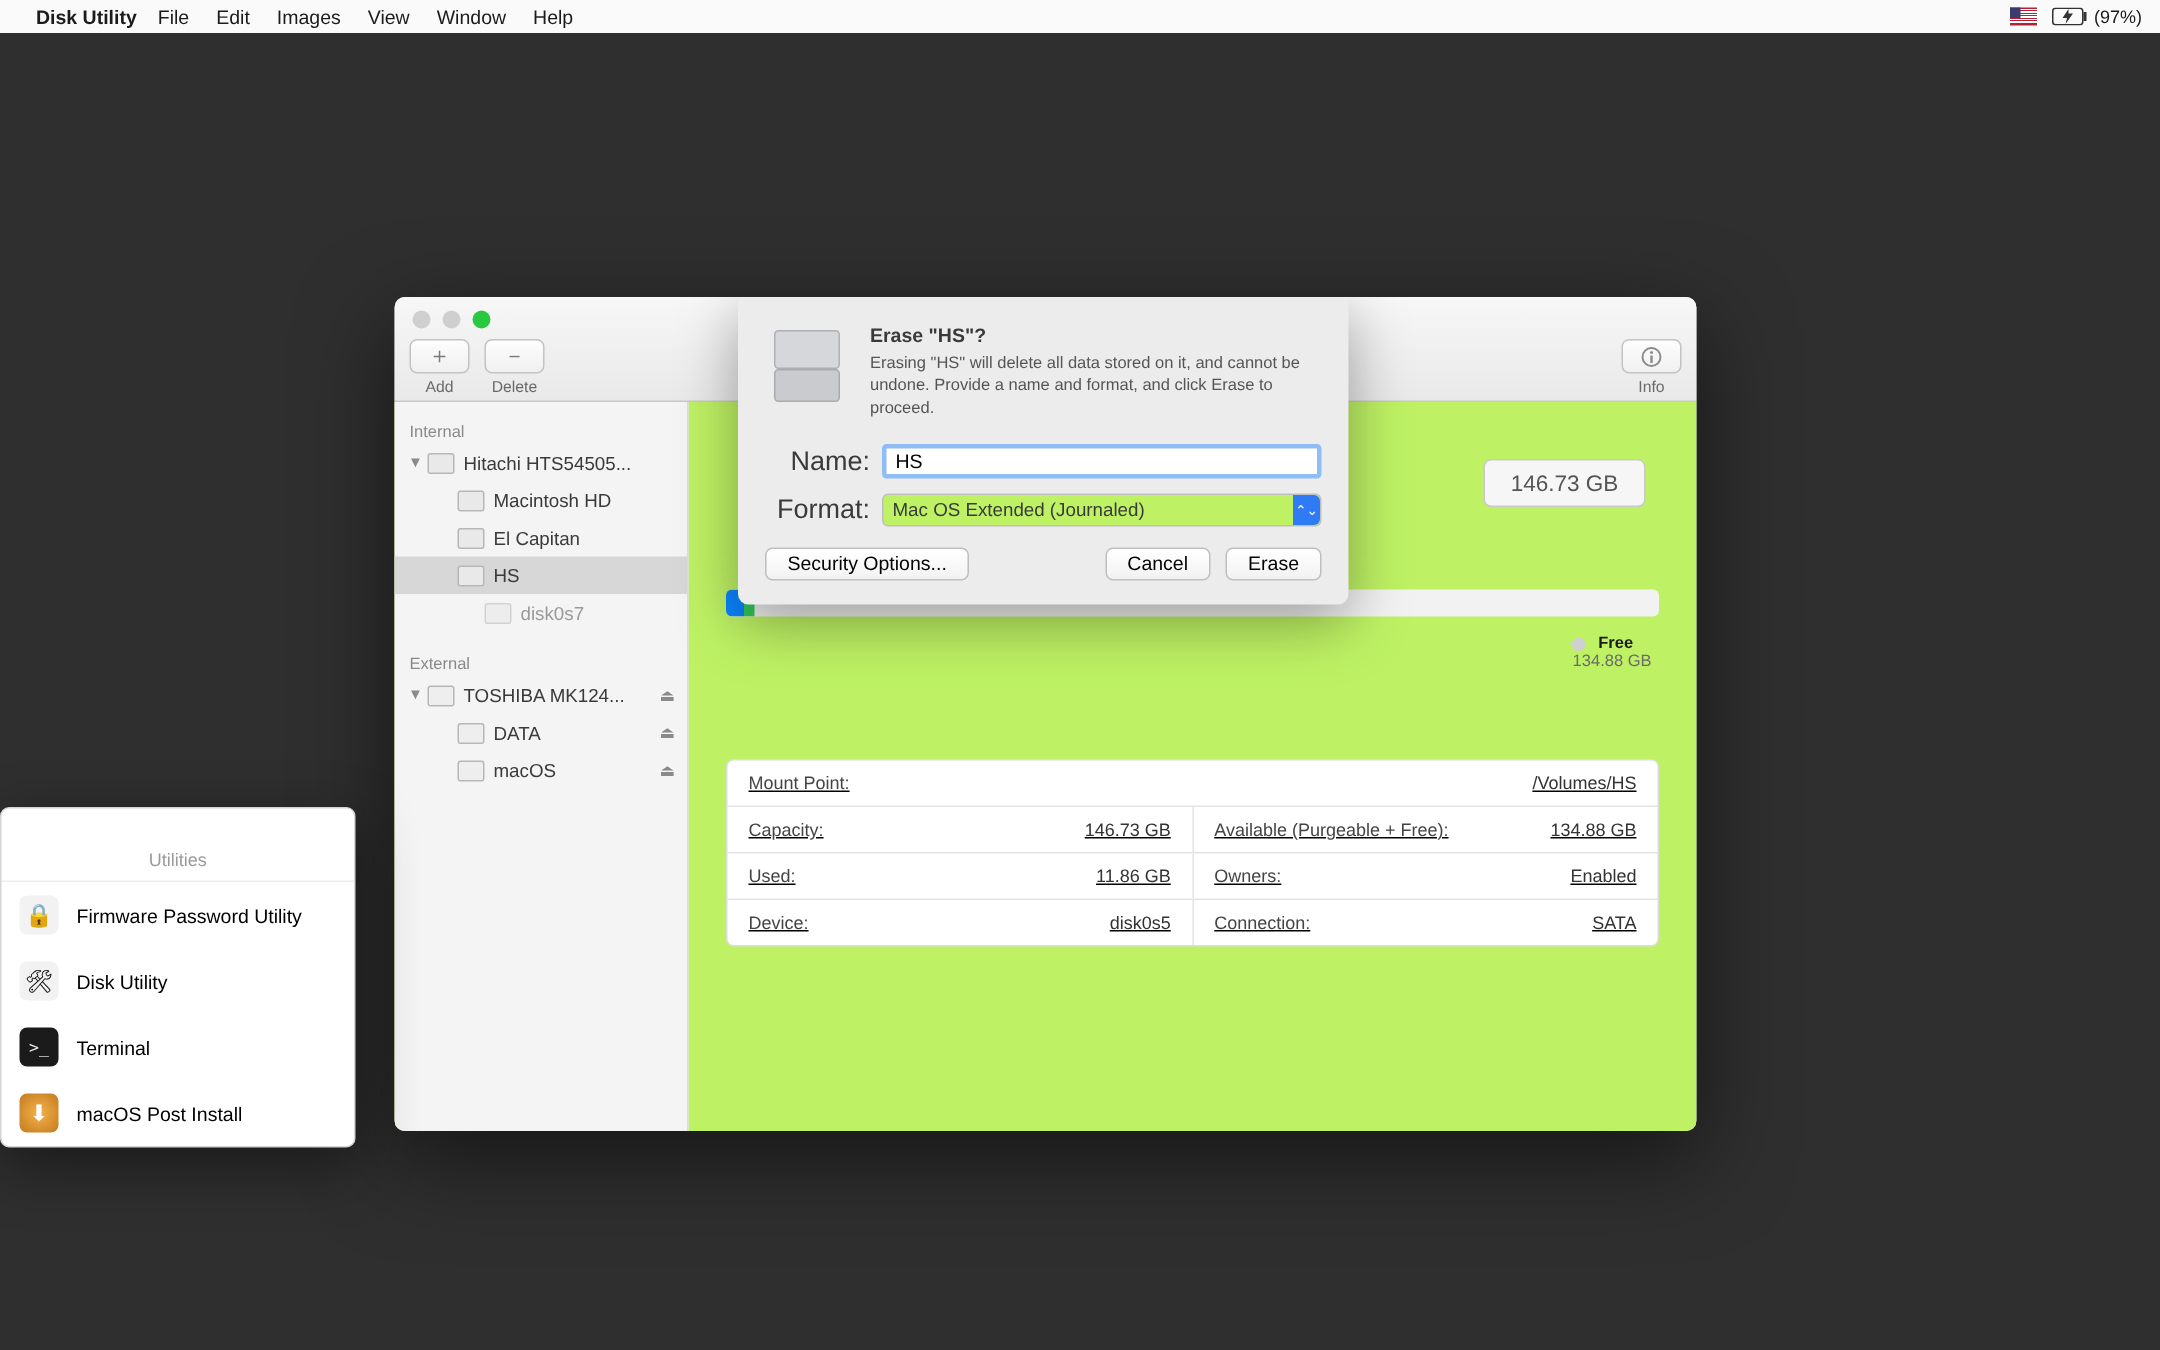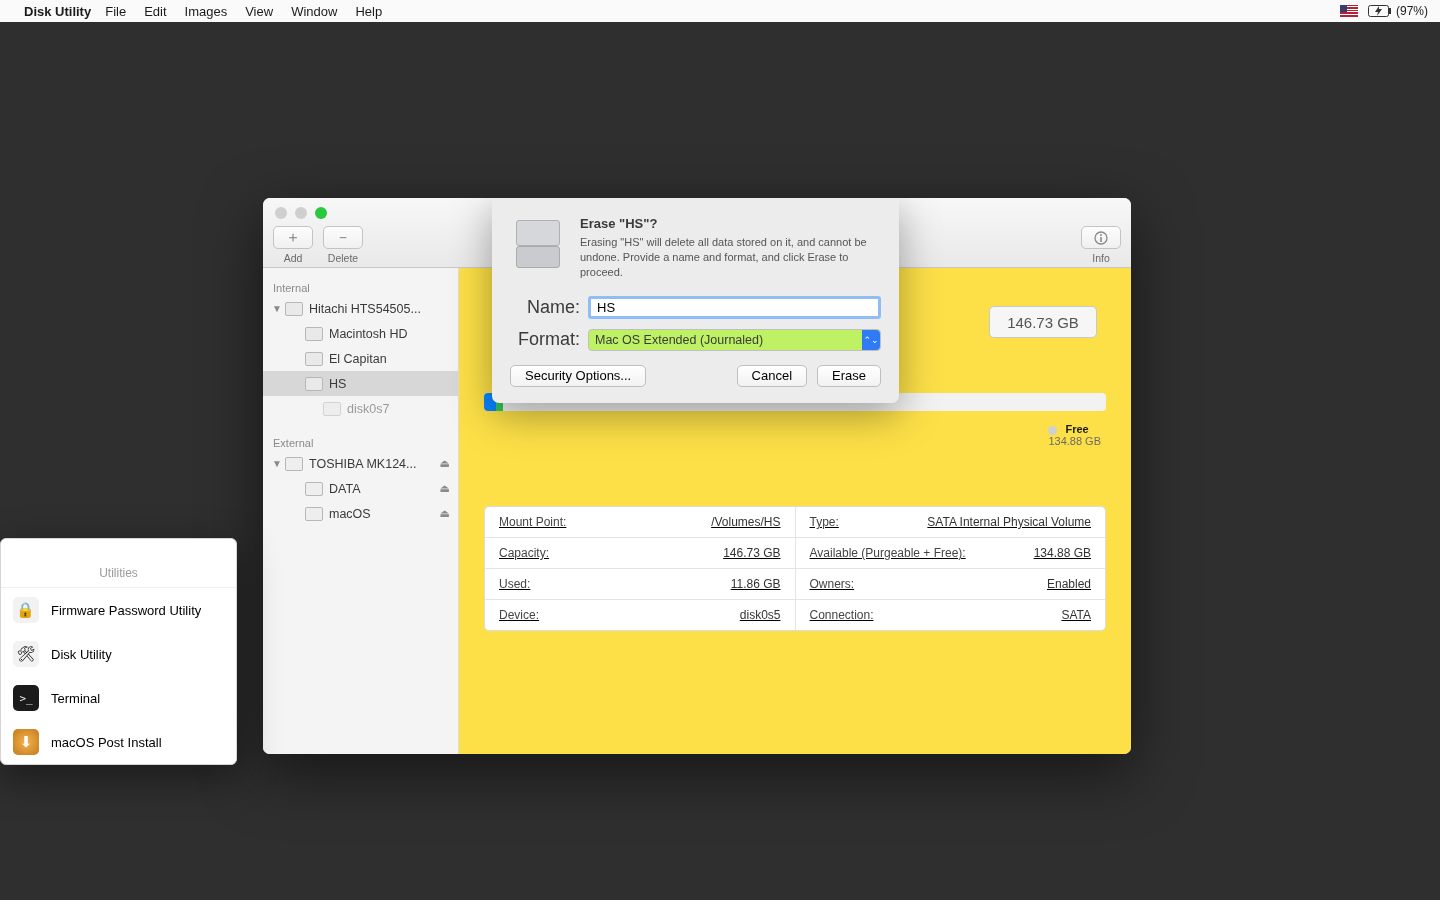--- a/index.html
+++ b/index.html
@@ -34,21 +34,21 @@
 
   .tbbtns { position:absolute; left:10px; top:28px; display:flex; gap:10px; }
   .tgrp   { display:flex; flex-direction:column; align-items:center; font-size:10.5px; color:#6a6a6a; }
   .tbtn   { width:40px; height:23px; border:1px solid #c3c3c3; border-radius:5px;
             background:linear-gradient(#fdfdfd,#f0f0f0); display:flex; align-items:center; justify-content:center;
             font-size:15px; color:#7a7a7a; margin-bottom:3px;}
   .tcenter{ position:absolute; left:50%; top:28px; transform:translateX(-50%); display:flex; gap:4px; }
   .tcenter .tgrp .tbtn{ width:44px; }
   .tright { position:absolute; right:10px; top:28px; }
 
-  .body { flex:1; display:flex; background:#fde047;justify-content:center; }
+  .body { flex:1; display:flex; background:#bef264;justify-content:center; }
 
   
   .sidebar { width:196px; background:#f5f4f5; border-right:1px solid #dcdcdc; font-size:12.5px; color:#3a3a3a;
              padding-top:8px; }
   .shdr { color:#8a8a8a; font-size:11px; padding:6px 10px 2px; }
   .row  { display:flex; align-items:center; height:25px; padding:0 6px 0 8px; position:relative; }
   .row.sel { background:#d7d7d7; }
   .disclose{ width:12px; color:#8a8a8a; font-size:10px; display:inline-flex; justify-content:center;}
   .dicon { width:18px; height:14px; border:1px solid #b7b7b7; border-radius:2px; background:#e9e9e9;
            margin:0 6px 0 2px; position:relative;}
@@ -272,24 +272,20 @@
         <b>Free</b><br>
         <span class="freev">134.88 GB</span>
       </div>
 
       <div class="details">
         <div class="drow">
           <div class="dcell">
               <span class="dk">Mount Point:</span>
               <span class="dv">/Volumes/HS</span>
             </div>
-          <div class="dcell">
-              <span class="dk">Type:</span>
-              <span class="dv">SATA Internal Physical Volume</span>
-            </div>
         </div>
         <div class="drow">
           <div class="dcell">
               <span class="dk">Capacity:</span>
               <span class="dv">146.73 GB</span>
             </div>
           <div class="dcell">
               <span class="dk">Available (Purgeable + Free):</span>
               <span class="dv">134.88 GB</span>
             </div>

